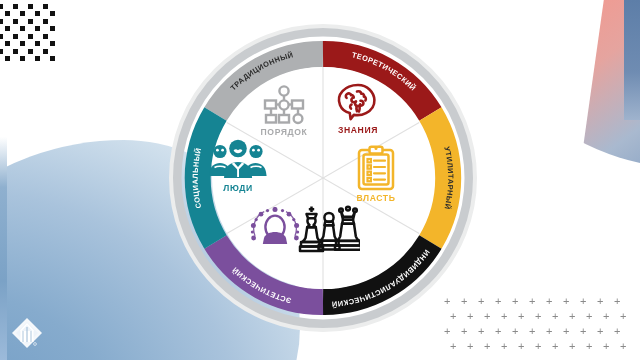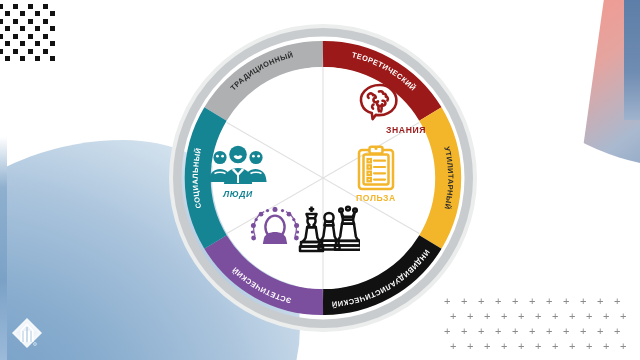--- a/index.html
+++ b/index.html
@@ -217,22 +217,42 @@
         </text>
         <text fill="#ffffff">
           <textPath href="#arcAesth" startOffset="50%" text-anchor="middle">ЭСТЕТИЧЕСКИЙ</textPath>
         </text>
         <text fill="#ffffff">
           <textPath href="#arcSoc" startOffset="50%" text-anchor="middle">СОЦИАЛЬНЫЙ</textPath>
         </text>
       </g>
     </svg>
 
-
-    <div class="icon-cell" style="left:166px;top:58px;width:92px;text-align:right;">
+    <div class="icon-cell" style="left:70px;top:62px;width:92px;">
+      <svg width="42" height="40" viewBox="0 0 42 40">
+        <g fill="none" stroke="#a8a9ab" stroke-width="2.4">
+          <circle cx="21" cy="6" r="4.6"></circle>
+          <circle cx="21" cy="20" r="4.6"></circle>
+          <rect x="2" y="15.5" width="11" height="8"></rect>
+          <rect x="29" y="15.5" width="11" height="8"></rect>
+          <rect x="3" y="30" width="10" height="7.5"></rect>
+          <rect x="16" y="30" width="10" height="7.5"></rect>
+          <circle cx="35" cy="33.6" r="4.4"></circle>
+          <line x1="21" y1="10.6" x2="21" y2="15.4"></line>
+          <line x1="13" y1="19.5" x2="16.4" y2="19.5"></line>
+          <line x1="25.6" y1="19.5" x2="29" y2="19.5"></line>
+          <line x1="8" y1="23.5" x2="8" y2="30"></line>
+          <line x1="21" y1="24.6" x2="21" y2="30"></line>
+          <line x1="35" y1="23.5" x2="35" y2="29.2"></line>
+        </g>
+      </svg>
+      <span class="cap" style="color:#a8a9ab;">ПОРЯДОК</span>
+    </div>
+
+    <div class="icon-cell" style="left:144px;top:58px;width:92px;">
       <svg width="46" height="42" viewBox="0 0 46 42">
         <g fill="none" stroke="#9B1919" stroke-width="2.6" stroke-linecap="round" stroke-linejoin="round">
           <path d="M23 4c-6.5 0-12 2.2-15.5 6.2C4 14 3 19 5 24c1.7 4.3 5.5 7 9.8 7.9l.8 6.2 3.2-4.2
                    c4 .6 8.6.1 12.2-1.8 5.3-2.7 8.6-7.6 8.4-13C39.2 11.5 32.6 4 23 4z"></path>
           <path d="M12 13c1.8-1.2 3.6-.6 4 1.2M12 13c-1.4 1-1.6 2.8-.4 3.9M16 14.2c1.6-.4 2.8.8 2.6 2.3"></path>
           <path d="M18.6 16.5c-1.8.3-2.6 2-2 3.4.6 1.3 2.4 1.8 3.6.9"></path>
           <path d="M22 10.5c2-.8 4 .2 4.2 2.1M26.2 12.6c1.9-.2 3.2 1.3 2.8 3"></path>
           <path d="M29 15.6c1.8.5 2.4 2.4 1.4 3.8"></path>
           <path d="M21 20.5c-1.4 1.3-1.2 3.4.4 4.3 1.6.9 3.4 0 3.8-1.6"></path>
           <path d="M16.5 23.5c-1.6.8-1.9 2.9-.5 4.1"></path>
@@ -256,21 +276,21 @@
           <rect x="11.5" y="14" width="3.4" height="3.4"></rect>
           <line x1="18" y1="15.7" x2="29" y2="15.7"></line>
           <rect x="11.5" y="20.3" width="3.4" height="3.4"></rect>
           <line x1="18" y1="22" x2="29" y2="22"></line>
           <rect x="11.5" y="26.6" width="3.4" height="3.4"></rect>
           <line x1="18" y1="28.3" x2="29" y2="28.3"></line>
           <rect x="11.5" y="32.9" width="3.4" height="3.4"></rect>
           <line x1="18" y1="34.6" x2="29" y2="34.6"></line>
         </g>
       </svg>
-      <span class="cap" style="color:#F3B52A;">ПОЛЬЗА</span>
+      <span class="cap" style="color:#F3B52A;">ВЛАСТЬ</span>
     </div>
 
     <div class="icon-cell" style="left:110px;top:182px;width:102px;">
       <svg width="62" height="48" viewBox="0 0 62 48">
         <g fill="none" stroke="#111111" stroke-width="2.5" stroke-linejoin="round">
 
           <line x1="13.5" y1="1.5" x2="13.5" y2="7"></line>
           <line x1="10.8" y1="4.2" x2="16.2" y2="4.2"></line>
           <path d="M8.5 9h10l-1.6 4.2H10.1z"></path>
           <path d="M10.1 13.2c-1.4 3 -.2 5.4 1.4 6.8l-2.3 2.2h8.6l-2.3-2.2c1.6-1.4 2.8-3.8 1.4-6.8"></path>
@@ -317,21 +337,21 @@
           <circle cx="7.6" cy="31" r="2.4"></circle>
           <circle cx="50.4" cy="31" r="2.4"></circle>
         </g>
         <g fill="none" stroke="#7B4F9D" stroke-width="1.3" opacity="0.9">
           <path d="M9 29 C 5.5 20 9 9 18 4.6"></path>
           <path d="M49 29 C 52.5 20 49 9 40 4.6"></path>
         </g>
       </svg>
     </div>
 
-    <div class="icon-cell" style="left:20px;top:122px;width:100px;font-style:italic;">
+    <div class="icon-cell" style="left:20px;top:116px;width:100px;">
       <svg width="60" height="42" viewBox="0 0 60 42">
         <g fill="#158493">
 
           <circle cx="12" cy="12.5" r="6.6"></circle>
           <path d="M1.5 33c.8-5.4 5-9 10.5-9s9.7 3.6 10.5 9l.5 4H1z"></path>
 
           <circle cx="48" cy="12.5" r="6.6"></circle>
           <path d="M37 33c.8-5.4 5-9 10.5-9S57.2 27.6 58 33l.6 4H36.5z"></path>
 
           <circle cx="30" cy="9.5" r="8.8"></circle>

